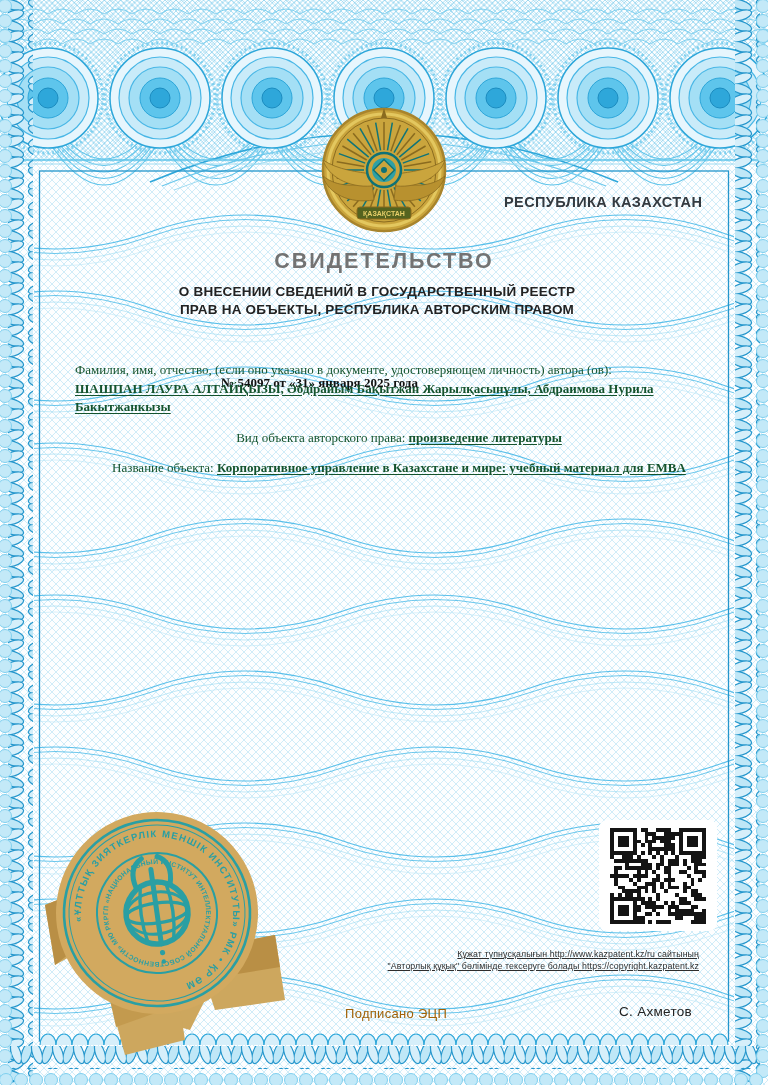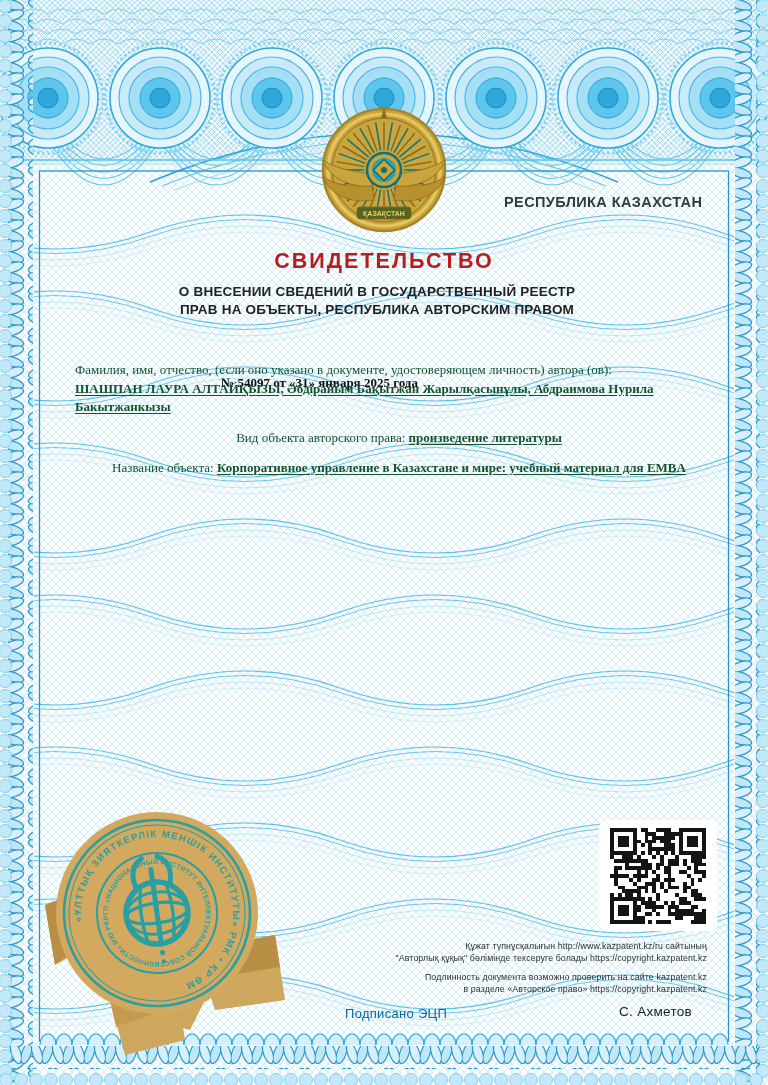--- a/index.html
+++ b/index.html
@@ -14,21 +14,21 @@
   .country{
     position:absolute; top:193px; z-index:2;
     font:bold 14.5px/1.25 "Liberation Sans", sans-serif;
     color:#333a40; letter-spacing:.4px; white-space:nowrap;
   }
   #country-kk{left:101px;}
   #country-ru{left:504px;}
 
   .title-main{
     position:absolute; left:0; top:249px; width:768px; text-align:center; z-index:2;
-    font:bold 21.5px "Liberation Sans", sans-serif; letter-spacing:2px; color:#b91c1c;
+    font:bold 21.5px "Liberation Sans", sans-serif; letter-spacing:2px; color:#737373;
   }
   .title-sub{
     position:absolute; left:0; top:283px; width:754px; text-align:center; z-index:2;
     font:bold 13.5px/17.5px "Liberation Sans", sans-serif; color:#222; letter-spacing:.2px;
   }
   .title-num{
     position:absolute; left:0; top:329px; width:639px; text-align:center; z-index:2;
     font:bold 13px "Liberation Serif", serif; color:#111;margin-top:46px;
   }
 
@@ -40,26 +40,26 @@
   .fields .val{font-weight:bold; text-decoration:underline; text-underline-offset:2px;}
   .authors-value{display:block; max-width:586px;}
   .frow{margin-top:11px; white-space:nowrap;text-align:center;}
   .frow:first-of-type{margin-top:0;}
   .frow-type{margin-top:12.5px;}
 
   .verify{
     position:absolute; right:57px; top:937px; z-index:2; text-align:right;
     font:8.8px/11.5px "Liberation Sans", sans-serif; color:#2e2e2e; letter-spacing:.1px;
   }
-  .verify p{margin:4px;}
+  .verify p{margin:12px;text-decoration:underline;}
   .verify p + p{margin-top:8px;}
 
   .signed-label{
     position:absolute; left:345px; top:1006px; z-index:2;
-    font:13px "Liberation Sans", sans-serif; color:#0369a1; letter-spacing:.3px;
+    font:13px "Liberation Sans", sans-serif; color:#a16207; letter-spacing:.3px;
   }
   .signer-name{
     position:absolute; left:619px; top:1004px; z-index:2;
     font:13.5px "Liberation Sans", sans-serif; color:#222; letter-spacing:.3px;
   }
 
   .qr-pad{
     position:absolute; left:599px; top:820px; width:118px; height:111px; z-index:2;
     background:#ffffff; border-radius:8px;
     display:flex; align-items:center; justify-content:center;
@@ -953,21 +953,17 @@
     <div class="frow">
       <span class="lbl">Название объекта: </span><span class="val">Корпоративное управление в Казахстане и мире: учебный материал для EMBA</span>
     </div>
   </div>
 
   <div class="verify">
     <p>
       <span>Құжат түпнұсқалығын http://www.kazpatent.kz/ru сайтының</span><br>
       <span>"Авторлық құқық" бөлімінде тексеруге болады  https://copyright.kazpatent.kz</span>
     </p>
-    <p>
-      <span>Подлинность документа возможно проверить на сайте kazpatent.kz</span><br>
-      <span>в разделе «Авторское право»  https://copyright.kazpatent.kz</span>
-    </p>
   </div>
 
   <div class="signed-label">Подписано ЭЦП</div>
   <div class="signer-name">С. Ахметов</div>
 </div>
 
 </body></html>

